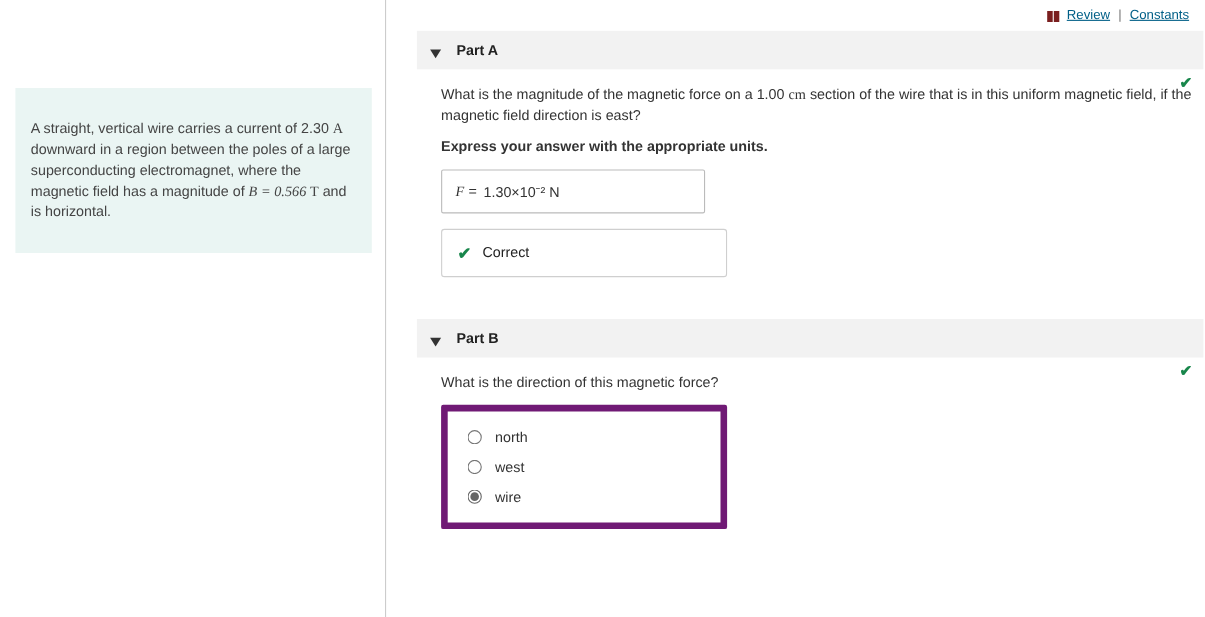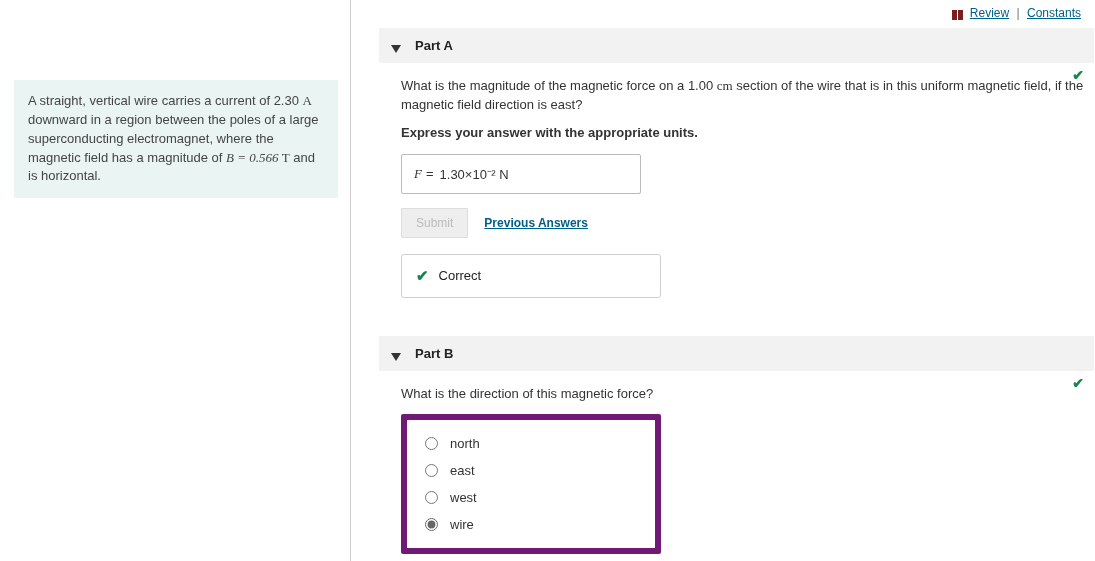--- a/index.html
+++ b/index.html
@@ -1,19 +1,19 @@
 <!DOCTYPE html>
 <html><head>
 <meta charset="utf-8">
 <style>
   *{box-sizing:border-box;margin:0;padding:0}
   body{font-family:Arial,Helvetica,sans-serif;font-size:13px;color:#333;width:1095px;height:561px;overflow:hidden;background:#fff}
   .layout{display:flex;height:100%}
   .left-col{width:350px;flex:0 0 350px;padding:80px 12px 0 14px}
-  .problem-box{background:#eaf5f3;padding:12px 14px;color:#444;line-height:1.45}
+  .problem-box{background:#eaf5f3;padding:28px 14px;color:#444;line-height:1.45}
   .var-a{font-family:'Times New Roman',serif;font-style:italic}
   .unit-rm{font-family:'Times New Roman',serif}
   .divider{width:1px;background:#ccc;flex:0 0 1px}
   .right-col{flex:1;padding:0 1px 0 28px;position:relative}
   .top-links{position:absolute;top:6px;right:14px;font-size:12px}
   .top-links a{color:#005f87;text-decoration:underline;cursor:pointer}
   .flag-icon{display:inline-block;width:12px;height:10px;vertical-align:middle;margin-right:2px}
   .flag-icon span{display:inline-block;width:5px;height:10px;background:#7a1f1f;margin-right:1px}
   .part{margin-top:28px}
   .part-head{background:#f2f2f2;padding:10px 12px;display:flex;align-items:flex-end;position:relative}
@@ -66,24 +66,20 @@
       <div class="part-body">
         <div class="question">
           <span>What is the magnitude of the magnetic force on a 1.00 </span><span class="unit-rm">cm</span><span> section of the wire that is in this uniform magnetic field, if the magnetic field direction is east?</span>
         </div>
         <div class="instruction">Express your answer with the appropriate units.</div>
         <div class="answer-box">
           <span class="lhs">F</span>
           <span class="eq">=</span>
           <span>1.30×10⁻² N</span>
         </div>
-        <div class="row-actions">
-          <button class="submit-btn" disabled="">Submit</button>
-          <a class="prev-link">Previous Answers</a>
-        </div>
         <div class="feedback">
           <span class="check">✔</span>
           <span class="feedback-text">Correct</span>
         </div>
       </div>
     </div>
 
     <div class="part" style="margin-top:32px">
       <div class="part-head">
         <div class="caret"></div>
@@ -92,24 +88,20 @@
       </div>
       <div class="part-body">
         <div class="question">What is the direction of this magnetic force?</div>
         <div class="radio-group">
           <label class="radio-row">
             <input type="radio" name="dir" style="">
             <span>north</span>
           </label>
           <label class="radio-row">
             <input type="radio" name="dir" style="">
-            <span>east</span>
-          </label>
-          <label class="radio-row">
-            <input type="radio" name="dir" style="">
             <span>west</span>
           </label>
           <label class="radio-row">
             <input type="radio" name="dir" checked="" style="">
             <span>wire</span>
           </label>
         </div>
       </div>
     </div>
 

